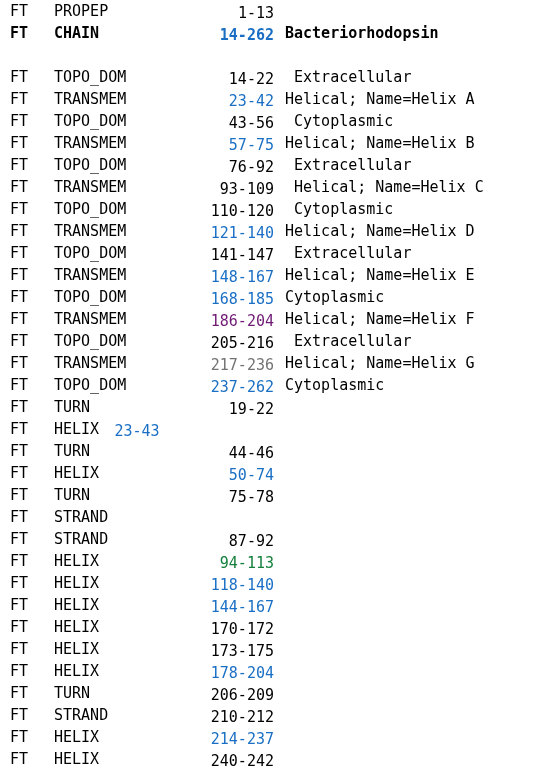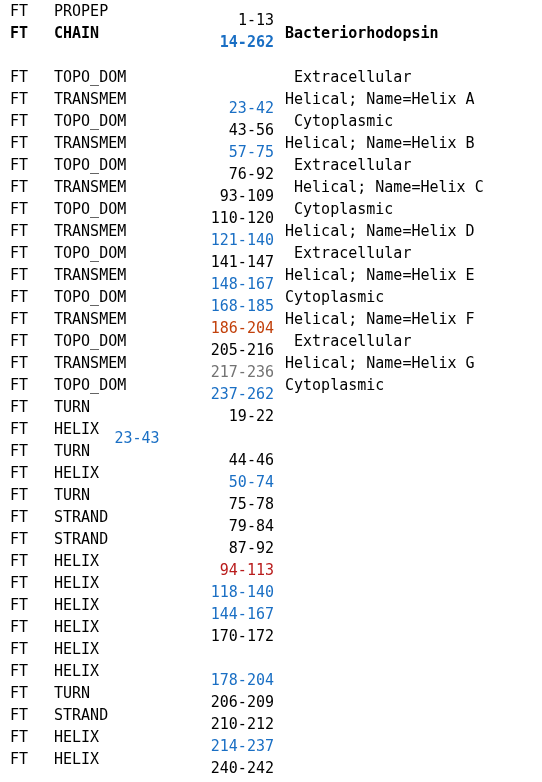--- a/index.html
+++ b/index.html
@@ -45,65 +45,65 @@
     top: 0;
   }
   .col-type {
     position: absolute;
     left: 54px;
     top: 0;
   }
   .col-range {
     position: absolute;
     left: 0;
-    top: 9px;
+    top: 2px;
     width: 274px;
     text-align: right;
   }
   .col-range.hl {
     color: #1a6fc4;
   }
   .col-desc {
     position: absolute;
     left: 285px;
     top: 0;
   }
 </style>
 </head>
 <body>
 
 <div id="feature-table">
     <div class="ft-row"><span class="col-key">FT</span><span class="col-type">PROPEP</span><span class="col-range">1-13</span></div>
     <div class="ft-row bold"><span class="col-key">FT</span><span class="col-type">CHAIN</span><span class="col-range hl" style="color: rgb(26, 111, 196);">14-262</span><span class="col-desc">Bacteriorhodopsin</span></div>
     <div class="ft-row spacer"></div>
-    <div class="ft-row"><span class="col-key">FT</span><span class="col-type">TOPO_DOM</span><span class="col-desc"> Extracellular</span></div>
+    <div class="ft-row"><span class="col-key">FT</span><span class="col-type">TOPO_DOM</span><span class="col-range">14-22</span><span class="col-desc"> Extracellular</span></div>
     <div class="ft-row"><span class="col-key">FT</span><span class="col-type">TRANSMEM</span><span class="col-range hl" style="color: rgb(26, 111, 196);">23-42</span><span class="col-desc">Helical; Name=Helix A</span></div>
     <div class="ft-row"><span class="col-key">FT</span><span class="col-type">TOPO_DOM</span><span class="col-range">43-56</span><span class="col-desc"> Cytoplasmic</span></div>
     <div class="ft-row"><span class="col-key">FT</span><span class="col-type">TRANSMEM</span><span class="col-range hl" style="color: rgb(26, 111, 196);">57-75</span><span class="col-desc">Helical; Name=Helix B</span></div>
     <div class="ft-row"><span class="col-key">FT</span><span class="col-type">TOPO_DOM</span><span class="col-range">76-92</span><span class="col-desc"> Extracellular</span></div>
     <div class="ft-row"><span class="col-key">FT</span><span class="col-type">TRANSMEM</span><span class="col-range">93-109</span><span class="col-desc"> Helical; Name=Helix C</span></div>
     <div class="ft-row"><span class="col-key">FT</span><span class="col-type">TOPO_DOM</span><span class="col-range">110-120</span><span class="col-desc"> Cytoplasmic</span></div>
     <div class="ft-row"><span class="col-key">FT</span><span class="col-type">TRANSMEM</span><span class="col-range hl" style="color: rgb(26, 111, 196);">121-140</span><span class="col-desc">Helical; Name=Helix D</span></div>
     <div class="ft-row"><span class="col-key">FT</span><span class="col-type">TOPO_DOM</span><span class="col-range">141-147</span><span class="col-desc"> Extracellular</span></div>
     <div class="ft-row"><span class="col-key">FT</span><span class="col-type">TRANSMEM</span><span class="col-range hl" style="color: rgb(26, 111, 196);">148-167</span><span class="col-desc">Helical; Name=Helix E</span></div>
     <div class="ft-row"><span class="col-key">FT</span><span class="col-type">TOPO_DOM</span><span class="col-range hl" style="color: rgb(26, 111, 196);">168-185</span><span class="col-desc">Cytoplasmic</span></div>
-    <div class="ft-row"><span class="col-key">FT</span><span class="col-type">TRANSMEM</span><span class="col-range hl" style="color: #c2410c;">186-204</span><span class="col-desc">Helical; Name=Helix F</span></div>
+    <div class="ft-row"><span class="col-key">FT</span><span class="col-type">TRANSMEM</span><span class="col-range hl" style="color: #701a75;">186-204</span><span class="col-desc">Helical; Name=Helix F</span></div>
     <div class="ft-row"><span class="col-key">FT</span><span class="col-type">TOPO_DOM</span><span class="col-range">205-216</span><span class="col-desc"> Extracellular</span></div>
     <div class="ft-row"><span class="col-key">FT</span><span class="col-type">TRANSMEM</span><span class="col-range hl" style="color: #737373;">217-236</span><span class="col-desc">Helical; Name=Helix G</span></div>
     <div class="ft-row"><span class="col-key">FT</span><span class="col-type">TOPO_DOM</span><span class="col-range hl" style="color: rgb(26, 111, 196);">237-262</span><span class="col-desc">Cytoplasmic</span></div>
     <div class="ft-row"><span class="col-key">FT</span><span class="col-type">TURN</span><span class="col-range">19-22</span></div>
     <div class="ft-row"><span class="col-key">FT</span><span class="col-type">HELIX</span><span class="col-range hl" style="color: rgb(26, 111, 196); text-align: center;">23-43</span></div>
     <div class="ft-row"><span class="col-key">FT</span><span class="col-type">TURN</span><span class="col-range">44-46</span></div>
     <div class="ft-row"><span class="col-key">FT</span><span class="col-type">HELIX</span><span class="col-range hl" style="color: rgb(26, 111, 196);">50-74</span></div>
     <div class="ft-row"><span class="col-key">FT</span><span class="col-type">TURN</span><span class="col-range">75-78</span></div>
-    <div class="ft-row"><span class="col-key">FT</span><span class="col-type">STRAND</span><span class="col-range">79-84</span></div>
+    <div class="ft-row"><span class="col-key">FT</span><span class="col-type">STRAND</span></div>
     <div class="ft-row"><span class="col-key">FT</span><span class="col-type">STRAND</span><span class="col-range">87-92</span></div>
-    <div class="ft-row"><span class="col-key">FT</span><span class="col-type">HELIX</span><span class="col-range hl" style="color: #b91c1c;">94-113</span></div>
+    <div class="ft-row"><span class="col-key">FT</span><span class="col-type">HELIX</span><span class="col-range hl" style="color: #15803d;">94-113</span></div>
     <div class="ft-row"><span class="col-key">FT</span><span class="col-type">HELIX</span><span class="col-range hl" style="color: rgb(26, 111, 196);">118-140</span></div>
     <div class="ft-row"><span class="col-key">FT</span><span class="col-type">HELIX</span><span class="col-range hl" style="color: rgb(26, 111, 196);">144-167</span></div>
     <div class="ft-row"><span class="col-key">FT</span><span class="col-type">HELIX</span><span class="col-range">170-172</span></div>
-    <div class="ft-row"><span class="col-key">FT</span><span class="col-type">HELIX</span></div>
+    <div class="ft-row"><span class="col-key">FT</span><span class="col-type">HELIX</span><span class="col-range">173-175</span></div>
     <div class="ft-row"><span class="col-key">FT</span><span class="col-type">HELIX</span><span class="col-range hl" style="color: rgb(26, 111, 196); text-align: right;">178-204</span></div>
     <div class="ft-row"><span class="col-key">FT</span><span class="col-type">TURN</span><span class="col-range">206-209</span></div>
     <div class="ft-row"><span class="col-key">FT</span><span class="col-type">STRAND</span><span class="col-range">210-212</span></div>
     <div class="ft-row"><span class="col-key">FT</span><span class="col-type">HELIX</span><span class="col-range hl" style="color: rgb(26, 111, 196);">214-237</span></div>
     <div class="ft-row"><span class="col-key">FT</span><span class="col-type">HELIX</span><span class="col-range">240-242</span></div>
   </div>
 
 </body></html>

